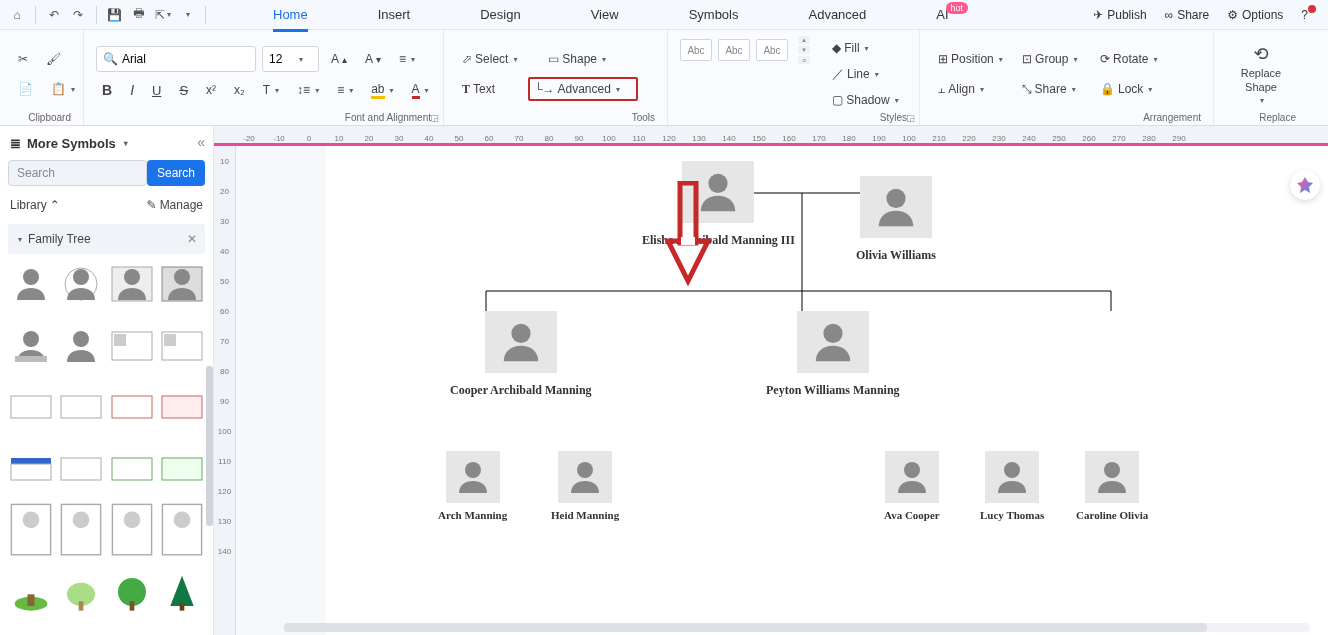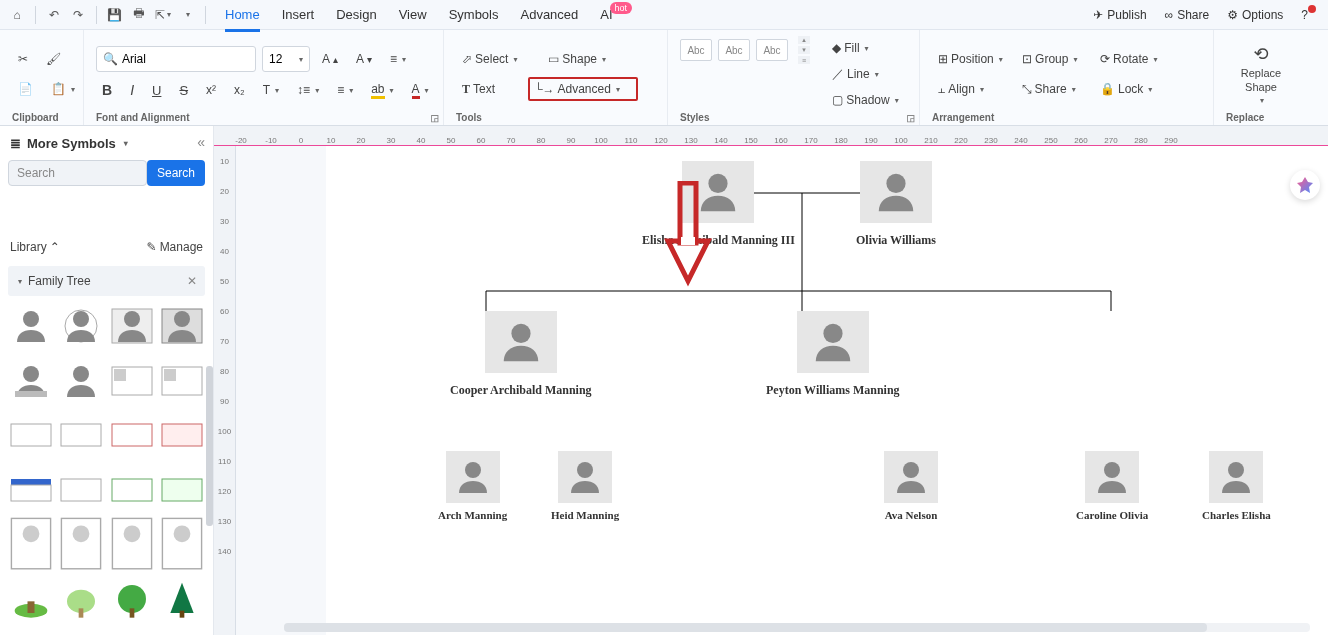--- a/index.html
+++ b/index.html
@@ -3,34 +3,34 @@
 <meta charset="utf-8">
 <style>
 * { margin:0; padding:0; box-sizing:border-box; font-family:Arial,sans-serif; }
 body { width:1328px; height:635px; background:#fff; overflow:hidden; font-size:12px; color:#333; }
 
 
 .topbar { height:30px; background:#f5f8fc; border-bottom:1px solid #e0e6ee; display:flex; align-items:center; padding:0 8px; gap:6px; }
 .tb-btn { width:18px; height:18px; display:flex; align-items:center; justify-content:center; cursor:pointer; color:#555; }
 .tb-sep { width:1px; height:18px; background:#d0d6de; margin:0 3px; }
 .tabs { display:flex; gap:22px; margin-left:10px; }
-.tab { font-size:13px; padding:5px 0; cursor:pointer; color:#333; position:relative; }
+.tab { font-size:13px; padding:5px 0; cursor:pointer; color:#333; position:relative;margin-left:48px; }
 .tab.active { color:#1a73e8; font-weight:500; }
 .tab.active::after { content:""; position:absolute; left:0; right:0; bottom:-5px; height:3px; background:#1a73e8; }
 .tab-badge { background:#ff5a8b; color:#fff; font-size:9px; padding:1px 5px; border-radius:7px; position:relative; top:-8px; left:-3px; }
 .top-right { margin-left:auto; display:flex; gap:18px; align-items:center; }
 .top-right-item { display:flex; align-items:center; gap:4px; cursor:pointer; font-size:12px; color:#333; }
 .help-dot { width:8px; height:8px; border-radius:50%; background:#d33; position:relative; top:-6px; left:-4px; }
 
 
 .ribbon { height:96px; background:#f9fbfe; border-bottom:1px solid #d8dee6; display:flex; }
 .ribbon-group { border-right:1px solid #e8ecf2; padding:6px 12px 2px; display:flex; flex-direction:column; justify-content:space-between; }
 .rg-body { display:flex; flex-direction:column; gap:6px; flex:1; justify-content:center; }
 .rg-row { display:flex; align-items:center; gap:6px; }
-.rg-label { font-size:10px; color:#666; text-align:left; position:relative;font-weight:bold; }
+.rg-label { font-size:10px; color:#666; text-align:right; position:relative; }
 .rg-launcher { position:absolute; right:-8px; bottom:0; font-size:9px; color:#888; cursor:pointer; }
 .rbtn { height:24px; padding:0 6px; display:flex; align-items:center; gap:3px; cursor:pointer; color:#444; font-size:12px; border-radius:2px; }
 .rinput { height:26px; border:1px solid #d0d6de; border-radius:3px; background:#fff; display:flex; align-items:center; padding:0 6px; gap:4px; }
 .rinput input { border:none; outline:none; font-size:12px; background:transparent; }
 .bold { font-weight:bold; font-size:14px; }
 .ital { font-style:italic; font-size:14px; }
 .under { text-decoration:underline; font-size:13px; }
 .strike { text-decoration:line-through; font-size:13px; }
 .caret { font-size:8px; margin-left:2px; color:#666; }
 .style-chip { width:32px; height:22px; border:1px solid #d0d6de; background:#fff; display:flex; align-items:center; justify-content:center; font-size:10px; color:#888; cursor:pointer; border-radius:2px; }
@@ -40,31 +40,31 @@
 .big-btn { display:flex; flex-direction:column; align-items:center; gap:2px; cursor:pointer; font-size:11px; color:#444; width:54px; }
 
 
 .main { display:flex; height:509px; }
 .sidebar { width:214px; background:#fff; border-right:1px solid #e4e8ee; display:flex; flex-direction:column; position:relative; }
 .sb-head { height:34px; display:flex; align-items:center; padding:0 10px; font-weight:bold; font-size:13px; gap:6px; }
 .sb-collapse { position:absolute; right:8px; top:8px; cursor:pointer; color:#888; font-size:14px; }
 .sb-search { display:flex; padding:0 8px 8px; }
 .sb-search-box { flex:1; height:26px; border:1px solid #d0d6de; background:#f0f3f7; border-radius:4px; padding:0 8px; font-size:12px; color:#888; display:flex; align-items:center; }
 .sb-search-btn { background:#1a73e8; color:#fff; border-radius:4px; height:26px; padding:0 10px; font-size:12px; display:flex; align-items:center; cursor:pointer; }
-.sb-row { display:flex; justify-content:space-between; padding:4px 10px 8px; font-size:12px; color:#444;margin-top:42px; }
+.sb-row { display:flex; justify-content:space-between; padding:4px 10px 8px; font-size:12px; color:#444; }
 .sb-row span { cursor:pointer; display:flex; align-items:center; gap:3px; }
 .sb-cat { height:30px; background:#f0f3f7; margin:4px 8px; border-radius:3px; display:flex; align-items:center; padding:0 8px; gap:6px; font-size:12px; color:#444; }
 .sb-cat .close { margin-left:auto; cursor:pointer; color:#888; }
 .sb-grid { display:grid; grid-template-columns:repeat(4,1fr); gap:8px; padding:8px 10px; overflow-y:auto; flex:1; }
 .sb-item { width:42px; height:36px; display:flex; align-items:center; justify-content:center; cursor:grab; }
 .sb-scrollthumb { position:absolute; right:0; top:240px; width:7px; height:160px; background:#d0d4da; border-radius:3px; }
 
 
 .canvas-wrap { flex:1; background:#fff; display:flex; flex-direction:column; position:relative; }
-.hruler { height:20px; background:#f0f3f7; border-bottom:1px solid #ec4899; display:flex; align-items:flex-end; font-size:8px; color:#777; padding-left:12px; overflow:hidden; }
+.hruler { height:20px; background:#f0f3f7; border-bottom:3px solid #ec4899; display:flex; align-items:flex-end; font-size:8px; color:#777; padding-left:20px; overflow:hidden; }
 .hruler span { width:30px; flex-shrink:0; text-align:center; }
 .canvas-body { flex:1; display:flex; }
 .vruler { width:22px; background:#f0f3f7; border-right:1px solid #d8dee6; display:flex; flex-direction:column; font-size:8px; color:#777; }
 .vruler span { height:30px; display:flex; align-items:center; justify-content:center; }
 .page-outer { flex:1; background:#f6f8fb; overflow:hidden; position:relative; }
 .page { background:#fff; position:absolute; left:90px; top:0; width:1010px; height:490px; }
 .hscroll { position:absolute; bottom:3px; left:48px; right:18px; height:9px; background:#f0f2f5; border-radius:4px; }
 .hscroll-thumb { position:absolute; left:0; width:90%; height:100%; background:#dde1e6; border-radius:4px; }
 
 
@@ -155,21 +155,21 @@
   </div>
 
   <div class="ribbon-group" style="width:360px">
     <div class="rg-body">
       <div class="rg-row">
         <div class="rinput" style="width:160px">
           <span>🔍</span>
           <input value="Arial" style="">
           <span class="caret">▾</span>
         </div>
-        <div class="rinput" style="width:48px">
+        <div class="rinput" style="width:57px">
           <input style="width: 24px;" value="12">
           <span class="caret">▾</span>
         </div>
         <span class="rbtn">A<sup>▴</sup></span>
         <span class="rbtn">A<sup>▾</sup></span>
         <span class="rbtn">≡<span class="caret">▾</span></span>
       </div>
       <div class="rg-row">
         <span class="rbtn bold">B</span>
         <span class="rbtn ital">I</span>
@@ -545,21 +545,21 @@
           </svg>
 
           <div class="node" style="left:316px;top:15px">
             <div class="avatar-box">
                 <svg class="person" viewBox="0 0 48 48">
                   <use href="#person-glyph"></use>
                 </svg>
               </div>
             <div class="node-label">Elisha Archibald Manning III</div>
           </div>
-          <div class="node" style="left:530px;top:15px">
+          <div class="node" style="left:530px;top:30px">
             <div class="avatar-box">
                 <svg class="person" viewBox="0 0 48 48">
                   <use href="#person-glyph"></use>
                 </svg>
               </div>
             <div class="node-label">Olivia Williams</div>
           </div>
 
           <div class="node" style="left:124px;top:165px">
             <div class="avatar-box">
@@ -593,37 +593,37 @@
                 </svg>
               </div>
             <div class="node-label sm">Heid Manning</div>
           </div>
           <div class="node" style="left:558px;top:305px">
             <div class="avatar-box sm">
                 <svg class="person-sm" viewBox="0 0 36 36">
                   <use href="#person-glyph-sm"></use>
                 </svg>
               </div>
-            <div class="node-label sm">Ava Nelson</div>
+            <div class="node-label sm">Ava Cooper</div>
+          </div>
+          <div class="node" style="left:654px;top:305px">
+            <div class="avatar-box sm">
+                <svg class="person-sm" viewBox="0 0 36 36">
+                  <use href="#person-glyph-sm"></use>
+                </svg>
+              </div>
+            <div class="node-label sm">Lucy Thomas</div>
           </div>
           <div class="node" style="left:750px;top:305px">
             <div class="avatar-box sm">
                 <svg class="person-sm" viewBox="0 0 36 36">
                   <use href="#person-glyph-sm"></use>
                 </svg>
               </div>
             <div class="node-label sm">Caroline Olivia</div>
-          </div>
-          <div class="node" style="left:876px;top:305px">
-            <div class="avatar-box sm">
-                <svg class="person-sm" viewBox="0 0 36 36">
-                  <use href="#person-glyph-sm"></use>
-                </svg>
-              </div>
-            <div class="node-label sm">Charles Elisha</div>
           </div>
 
         </div>
 
         <svg class="red-arrow" width="50" height="110">
           <rect x="16" y="2" width="16" height="60" fill="none" stroke="#c62828" stroke-width="5"></rect>
           <polygon points="4,60 44,60 24,100" fill="none" stroke="#c62828" stroke-width="5"></polygon>
           <rect x="17" y="56" width="14" height="8" fill="#fff"></rect>
         </svg>
 

